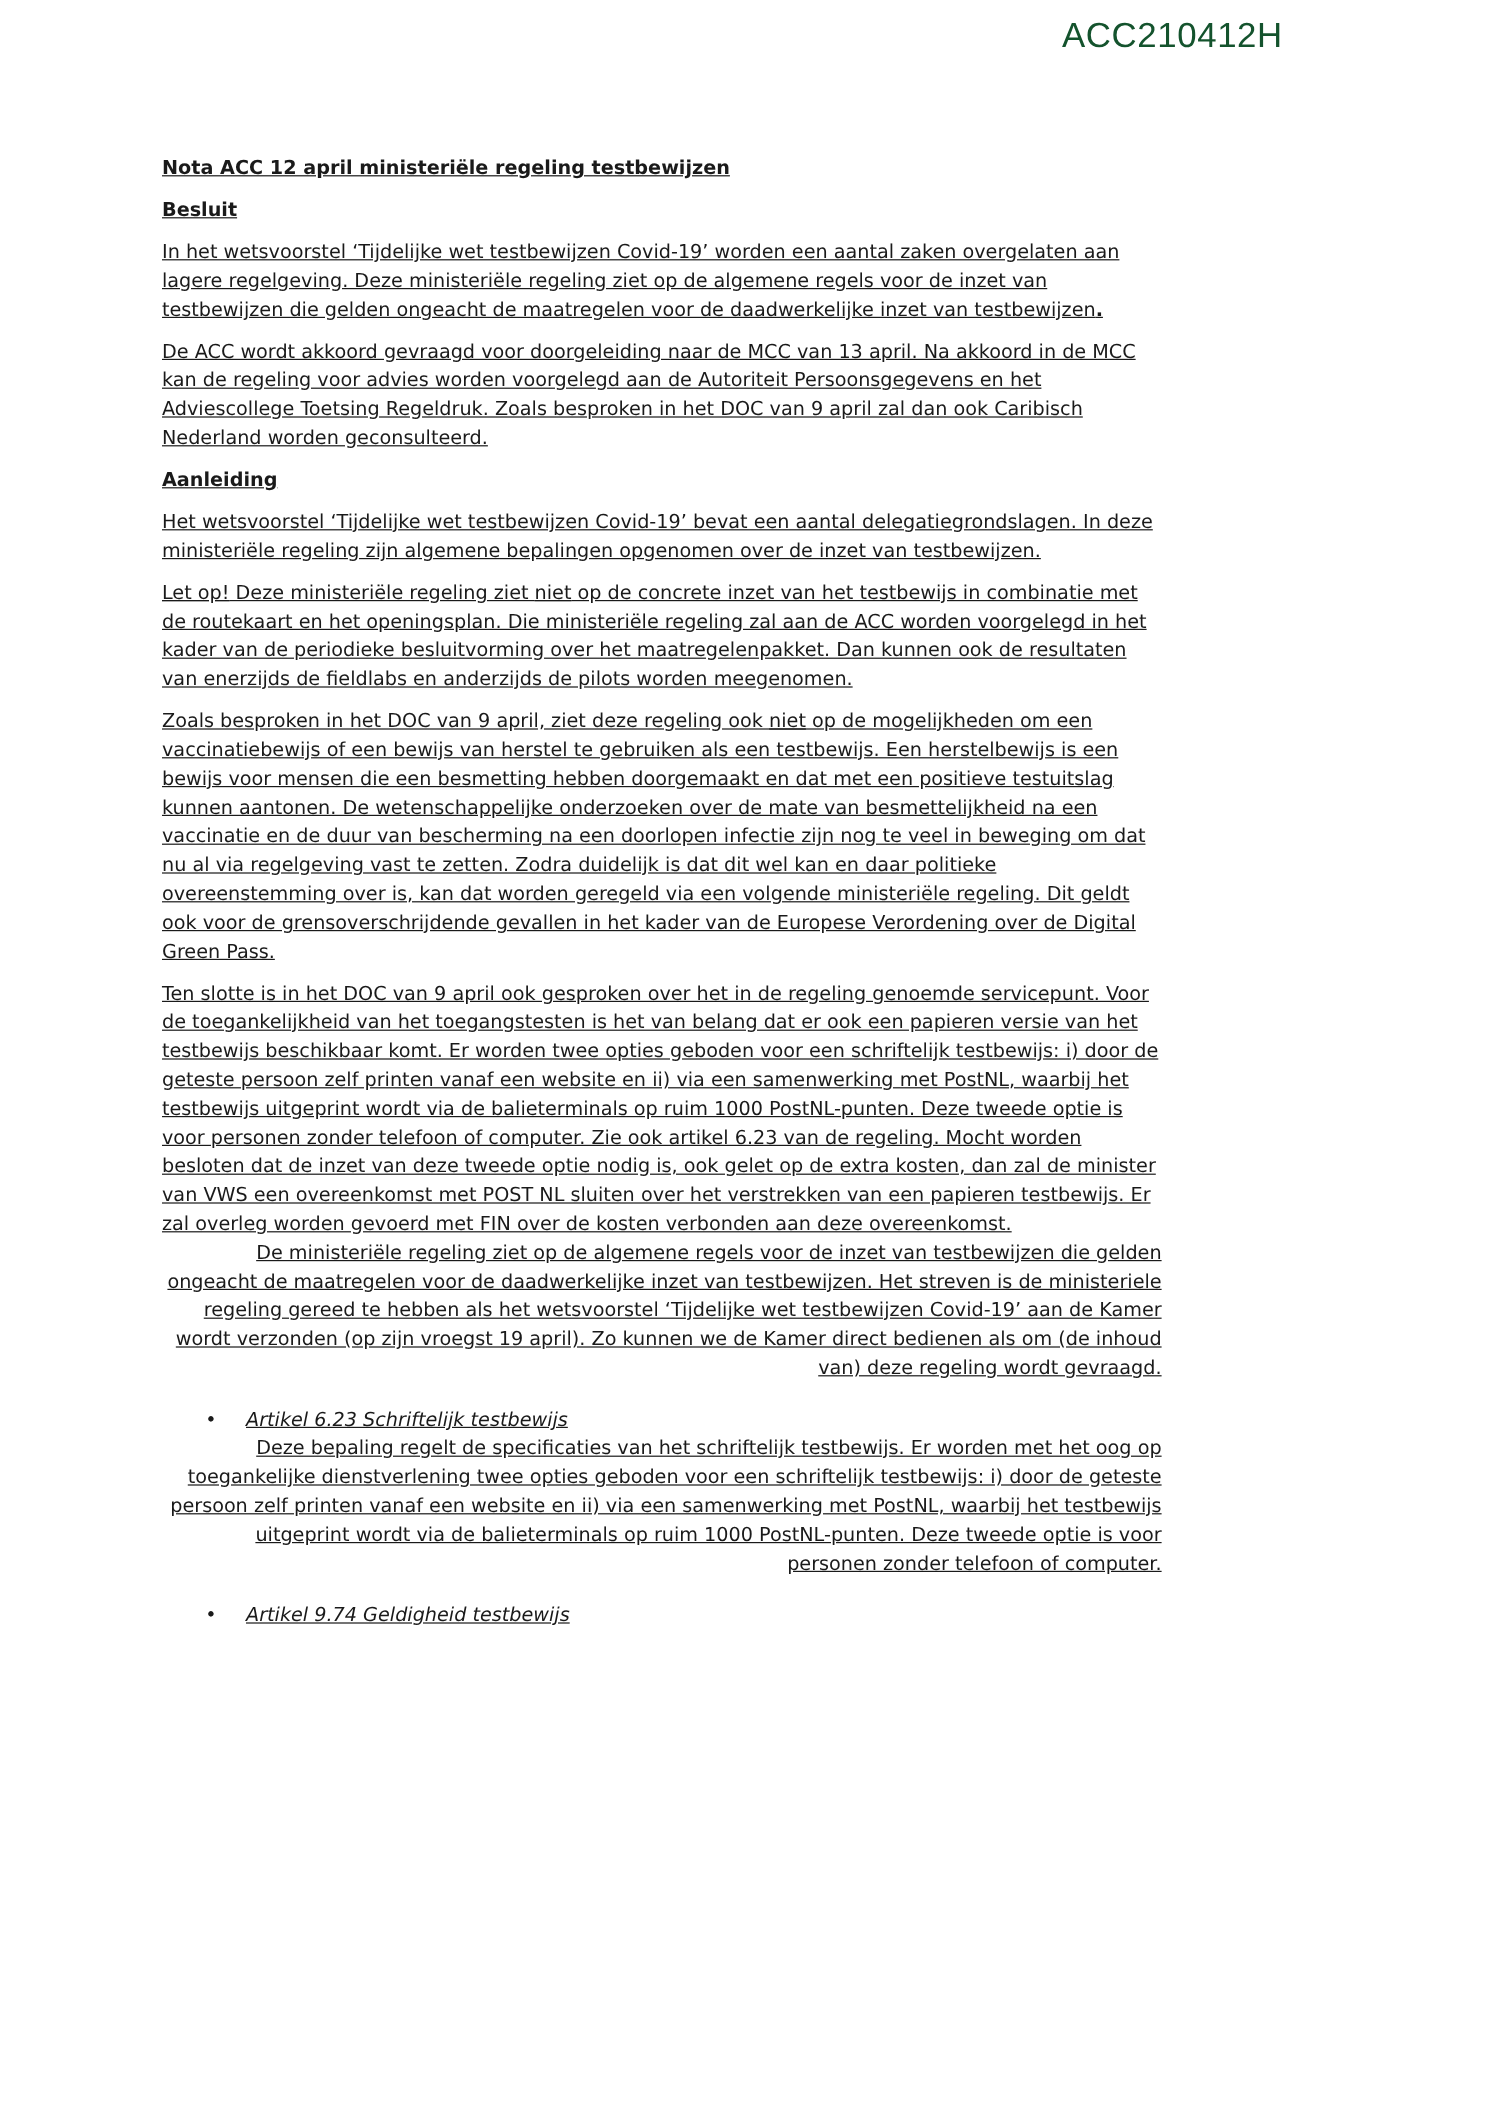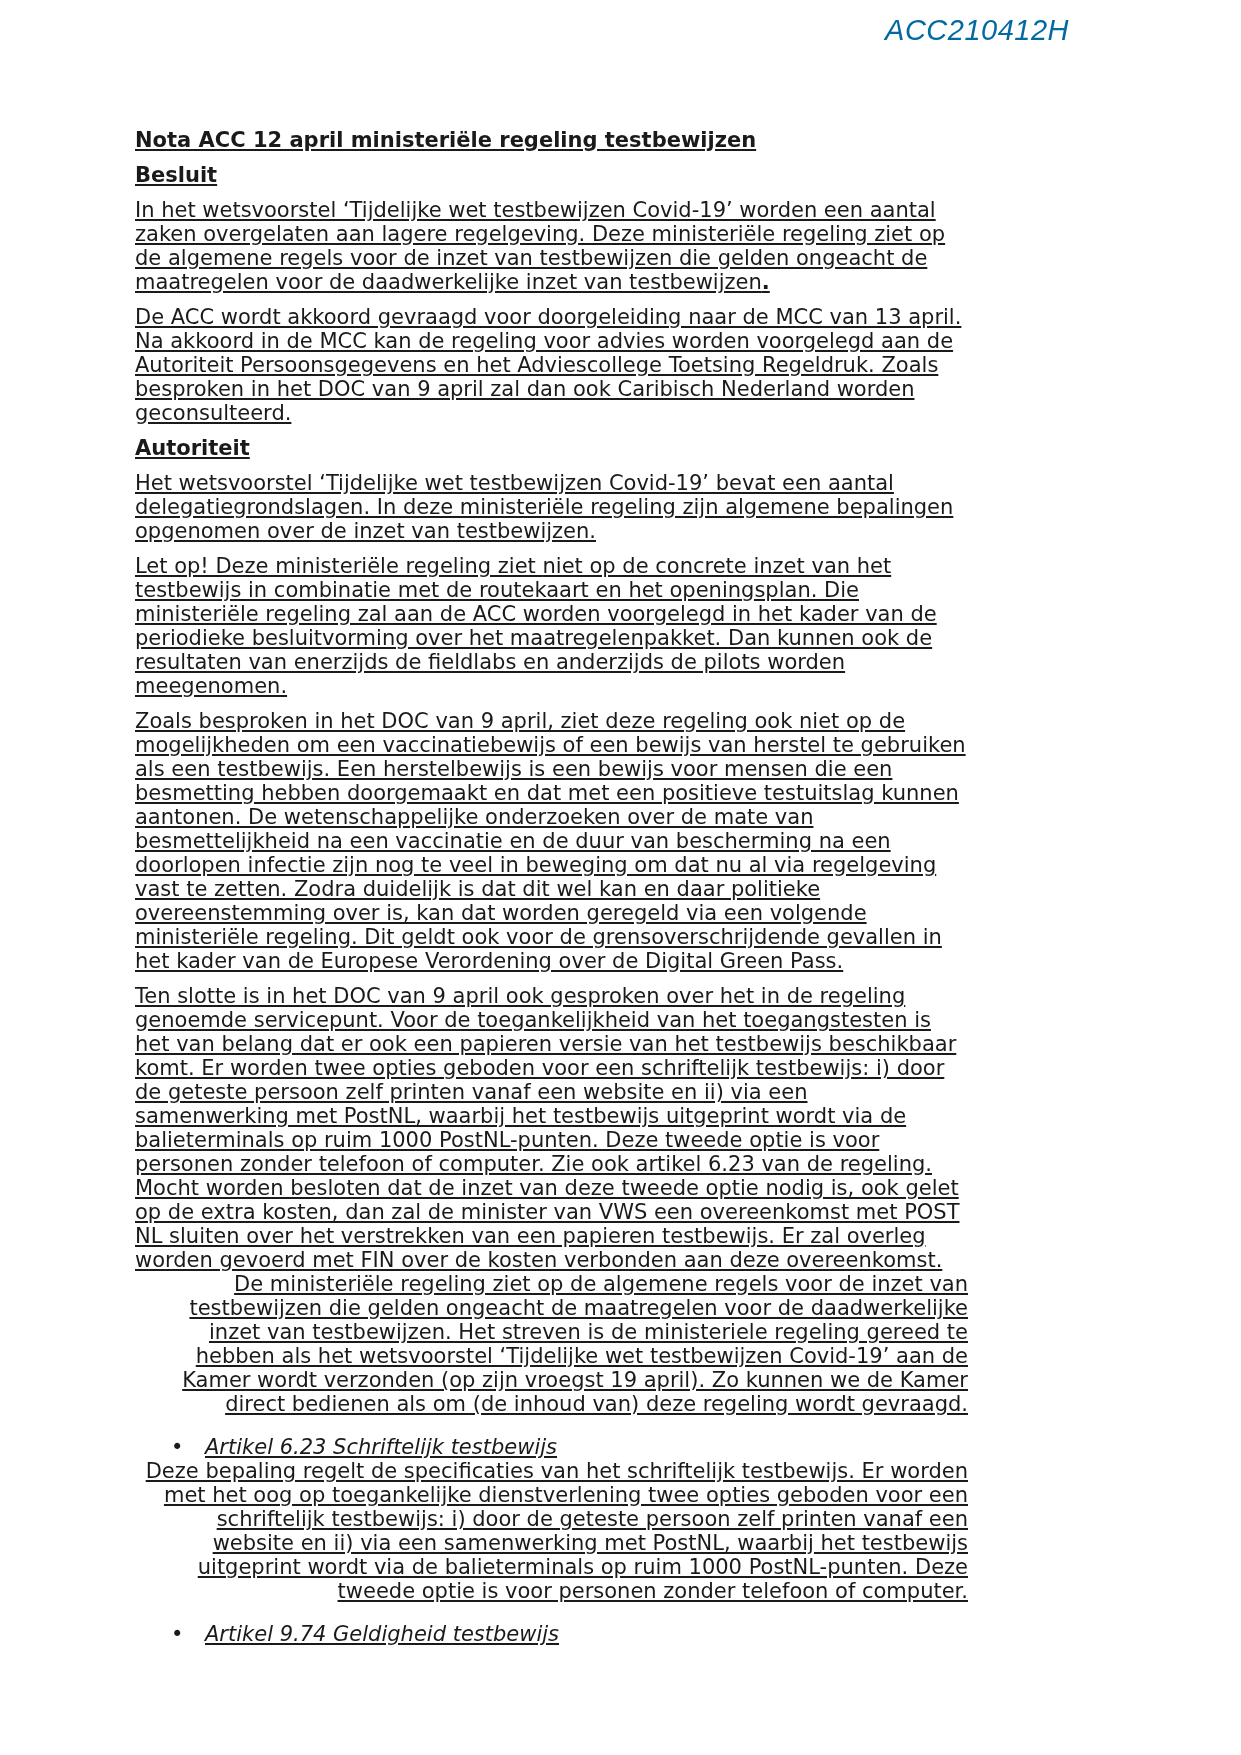--- a/index.html
+++ b/index.html
@@ -13,30 +13,29 @@
     color: #1a1a1a;
     overflow: hidden;
   }
   .doc-code {
     position: absolute;
     top: 14px;
     right: 172px;
     font-family: "Liberation Sans", sans-serif;
     font-size: 29px;
     letter-spacing: 0.5px;
-    color: #0369a1;
+    color: #14532d;
     white-space: nowrap;
-    font-style: italic;
   }
   .content {
     position: absolute;
     left: 135px;
     top: 128px;
     width: 833px;
-    font-size: 21px;
+    font-size: 16px;
     line-height: 24px;
     text-align: left;
   }
   .blk { margin-top: 11px; text-decoration: underline; }
   .blk:first-child { margin-top: 0; }
   .title { font-weight: bold; text-decoration: underline; }
   .heading { font-weight: bold; }
   .para.tight { margin-top: 0; text-align: right; }
   .bullet { margin-top: 19px; position: relative; padding-left: 70px; }
   .bullet .marker { position: absolute; left: 36px; top: 0; font-style: normal; }
@@ -47,21 +46,21 @@
 </head>
 <body>
 
 <div class="page">
   <div class="doc-code">ACC210412H</div>
   <div class="content">
       <div class="blk title"><span>Nota ACC 12 april ministeriële regeling testbewijzen</span></div>
       <div class="blk heading">Besluit</div>
       <div class="blk para"><span>In het wetsvoorstel ‘Tijdelijke wet testbewijzen Covid-19’ worden een aantal zaken overgelaten aan lagere regelgeving. Deze ministeriële regeling ziet op de algemene regels voor de inzet van testbewijzen die gelden ongeacht de maatregelen voor de daadwerkelijke inzet van testbewijzen</span><span class="b">.</span></div>
       <div class="blk para"><span>De ACC wordt akkoord gevraagd voor doorgeleiding naar de MCC van 13 april. Na akkoord in de MCC kan de regeling voor advies worden voorgelegd aan de Autoriteit Persoonsgegevens en het Adviescollege Toetsing Regeldruk. Zoals besproken in het DOC van 9 april zal dan ook Caribisch Nederland worden geconsulteerd.</span></div>
-      <div class="blk heading">Autoriteit</div>
+      <div class="blk heading">Aanleiding</div>
       <div class="blk para"><span>Het wetsvoorstel ‘Tijdelijke wet testbewijzen Covid-19’  bevat een aantal delegatiegrondslagen. In deze ministeriële regeling zijn algemene bepalingen opgenomen over de inzet van testbewijzen.</span></div>
       <div class="blk para"><span class="u">Let op!</span><span> Deze ministeriële regeling ziet </span><span class="u">niet</span><span> op de concrete inzet van het testbewijs in combinatie met de routekaart en het openingsplan. Die ministeriële regeling zal aan de ACC worden voorgelegd in het kader van de periodieke besluitvorming over het maatregelenpakket. Dan kunnen ook de resultaten van enerzijds de fieldlabs en anderzijds de pilots worden meegenomen.</span></div>
       <div class="blk para"><span>Zoals besproken in het DOC van 9 april, ziet deze regeling ook </span><span class="u">niet</span><span> op de mogelijkheden om een vaccinatiebewijs of een bewijs van herstel te gebruiken als een testbewijs. Een herstelbewijs is een bewijs voor mensen die een besmetting hebben doorgemaakt en dat met een positieve testuitslag kunnen aantonen. De wetenschappelijke onderzoeken over de mate van besmettelijkheid na een vaccinatie en de duur van bescherming na een doorlopen infectie zijn nog te veel in beweging om dat nu al via regelgeving vast te zetten. Zodra duidelijk is dat dit wel kan en daar politieke overeenstemming over is, kan dat worden geregeld via een volgende ministeriële regeling. Dit geldt ook voor de grensoverschrijdende gevallen in het kader van de Europese Verordening over de Digital Green Pass.</span></div>
       <div class="blk para"><span>Ten slotte is in het DOC van 9 april ook gesproken over het in de regeling genoemde servicepunt. Voor de toegankelijkheid van het toegangstesten is het van belang dat er ook een papieren versie van het testbewijs beschikbaar komt. Er worden twee opties geboden voor een schriftelijk testbewijs: i) door de geteste persoon zelf printen vanaf een website en ii) via een samenwerking met PostNL, waarbij het testbewijs uitgeprint wordt via de balieterminals op ruim 1000 PostNL-punten. Deze tweede optie is voor personen zonder telefoon of computer. Zie ook artikel 6.23 van de regeling. Mocht worden besloten dat de inzet van deze tweede optie nodig is, ook gelet op de extra kosten, dan zal de minister van VWS een overeenkomst met POST NL sluiten over het verstrekken van een papieren testbewijs. Er zal overleg worden gevoerd met FIN over de kosten verbonden aan deze overeenkomst.</span></div>
       <div class="blk para tight"><span>De ministeriële regeling ziet op de algemene regels voor de inzet van testbewijzen die gelden ongeacht de maatregelen voor de daadwerkelijke inzet van testbewijzen. Het streven is de ministeriele regeling gereed te hebben als het wetsvoorstel ‘Tijdelijke wet testbewijzen Covid-19’ aan de Kamer wordt verzonden (op zijn vroegst 19 april). Zo kunnen we de Kamer direct bedienen als om (de inhoud van) deze regeling wordt gevraagd.</span></div>
       <div class="blk bullet"><span class="marker">•</span><span><span class="i">Artikel 6.23 Schriftelijk testbewijs</span></span></div>
       <div class="blk para tight"><span>Deze bepaling regelt de specificaties van het schriftelijk testbewijs. Er worden met het oog op toegankelijke dienstverlening twee opties geboden voor een schriftelijk testbewijs: i) door de geteste persoon zelf printen vanaf een website en ii) via een samenwerking met PostNL, waarbij het testbewijs uitgeprint wordt via de balieterminals op ruim 1000 PostNL-punten. Deze tweede optie is voor personen zonder telefoon of computer.</span></div>
       <div class="blk bullet"><span class="marker">•</span><span><span class="i">Artikel 9.74 Geldigheid testbewijs</span></span></div>
     </div>
 </div>

